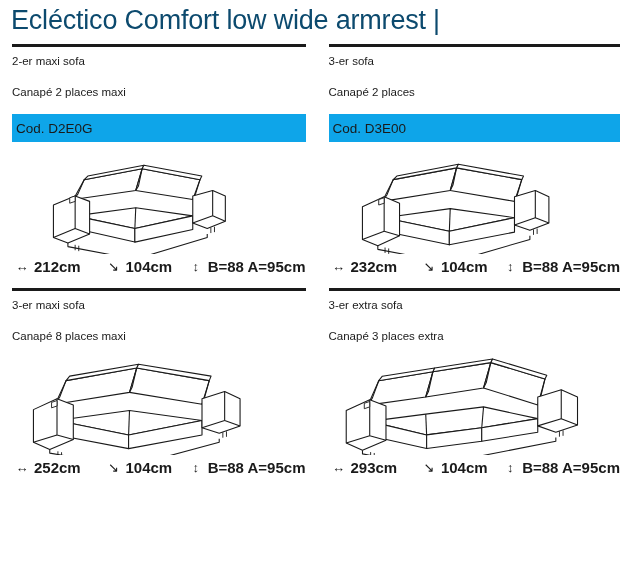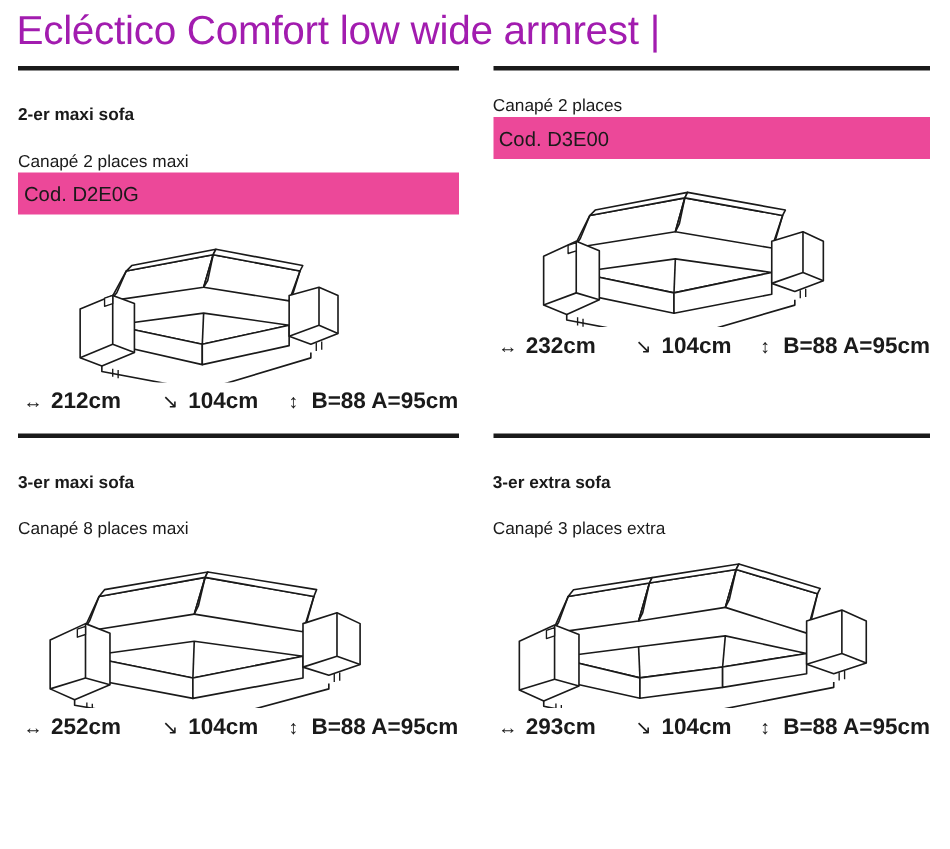--- a/index.html
+++ b/index.html
@@ -13,21 +13,21 @@
     position: relative;
     font-family: "Liberation Sans", sans-serif;
     overflow: hidden;
   }
   .page-title {
     position: absolute;
     left: 11px;
     top: 4px;
     font-size: 27px;
     line-height: 32px;
-    color: #a21caf;
+    color: #0c4a6e;
     font-weight: 400;
     letter-spacing: -0.2px;
     white-space: nowrap;
   }
   .grid {
     position: absolute;
     left: 0;
     top: 44px;
     width: 633px;
   }
@@ -43,35 +43,35 @@
   .cell.left  { padding-left: 12px; padding-right: 11px; }
   .cell.right { padding-left: 12px; padding-right: 13px; }
   .rule {
     height: 0;
     border-top: 3px solid #1a1a1a;
     margin: 0;
   }
   .name-de {
     font-size: 11.5px;
     color: #1a1a1a;
-    margin-top: 23px;
+    margin-top: 7px;
     line-height: 14px;
     white-space: nowrap;
-    font-weight: bold;
   }
   .name-fr {
     font-size: 11.5px;
     color: #1a1a1a;
     margin-top: 17px;
     line-height: 14px;
     white-space: nowrap;
   }
   .code-band {
+    margin-top: 15px;
     height: 28px;
-    background: #ec4899;
+    background: #0ea5e9;
     display: flex;
     align-items: center;
   }
   .code-text {
     font-size: 13.5px;
     color: #1a1a1a;
     font-weight: 400;
     padding-left: 4px;
     white-space: nowrap;
   }
@@ -180,20 +180,21 @@
         </span>
         <span class="dim dim-h">
           <span class="glyph">↕</span>
           <span class="val">B=88 A=95cm</span>
         </span>
       </div>
     </div>
 
     <div class="cell right">
       <div class="rule"></div>
+      <div class="name-de">3-er sofa</div>
       <div class="name-fr">Canapé 2 places</div>
       <div class="code-band">
         <span class="code-text">Cod. D3E00</span>
       </div>
       <div class="figure fig-3er">
         <svg viewBox="0 0 232 108" width="210" height="98" fill="none" stroke="#1a1a1a" stroke-width="1.2" stroke-linejoin="round">
           <path d="M28 50 L40 26 L110 13 L103 38 Z" fill="#fff"></path>
           <path d="M103 38 L110 13 L182 26 L174 50 Z" fill="#fff"></path>
           <path d="M28 50 L33 43 L40 26" fill="none"></path>
           <path d="M103 38 L106 32 L110 13" fill="none"></path>

